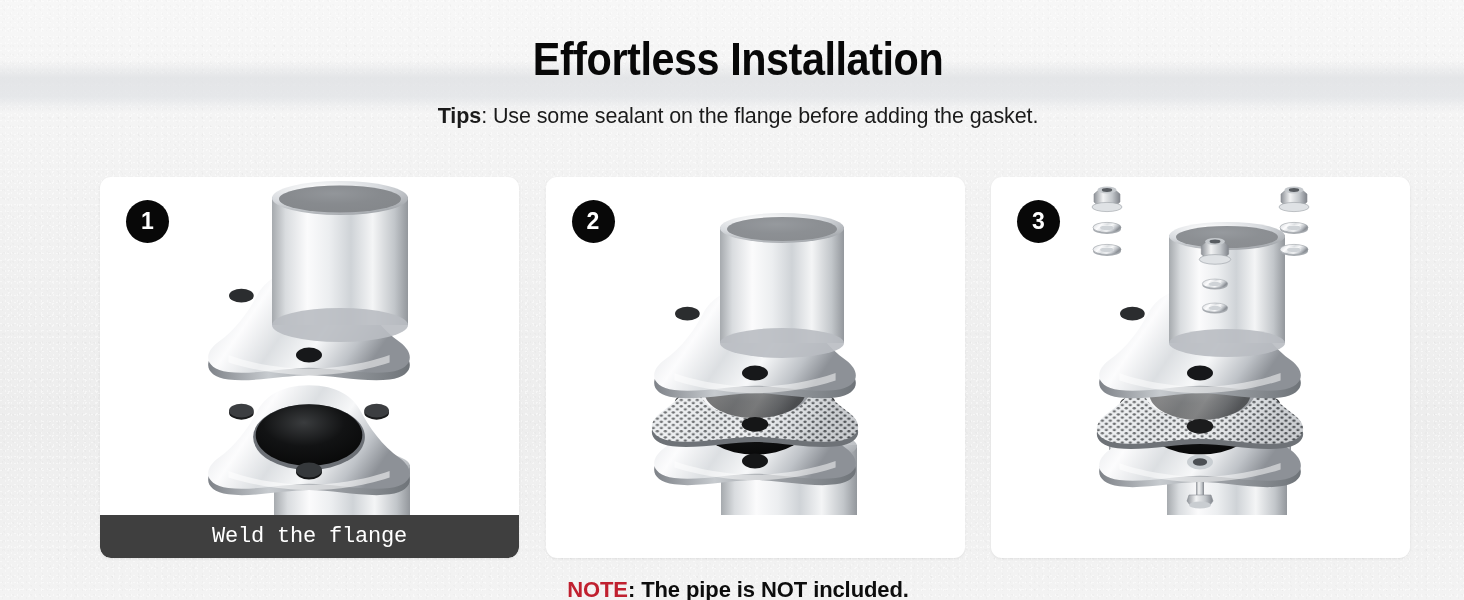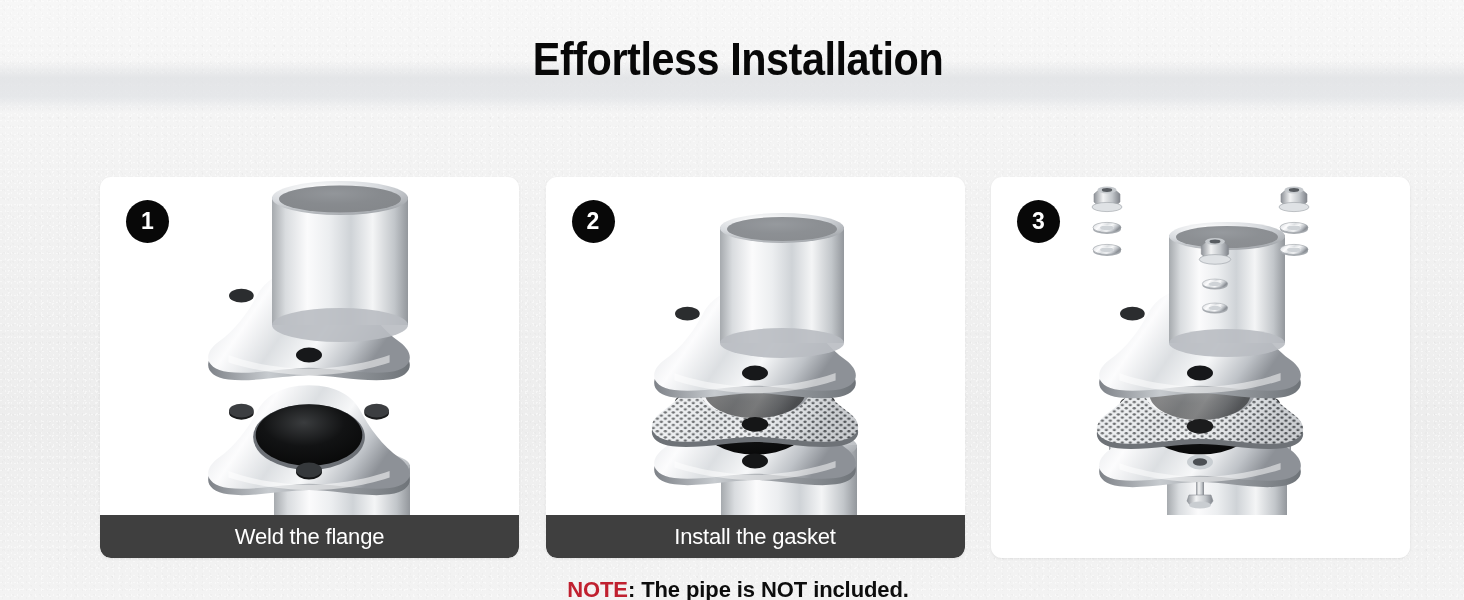--- a/index.html
+++ b/index.html
@@ -120,20 +120,21 @@
     width: 419px;
     height: 43px;
     background: #3f3f3f;
     border-radius: 0 0 11px 11px;
     color: #ffffff;
     font-size: 22px;
     display: flex;
     align-items: center;
     justify-content: center;
     letter-spacing: -0.2px;
+    font-family: Liberation Mono, monospace;
   }
 
   
   .note {
     position: absolute;
     left: 0; right: 0;
     top: 543px;
     text-align: center;
     font-size: 22px;
     font-weight: bold;
@@ -144,20 +145,23 @@
 </style>
 </head>
 <body>
 
 <div id="page"></div>
 
 <div class="layer">
 
   <div class="title">Effortless Installation</div>
 
+  <div class="tips">
+    <b>Tips</b><span>: </span><span>Use some sealant on the flange before adding the gasket.</span>
+  </div>
 
   <div class="cards">
 
     <div class="card">
       <div class="badge">1</div>
       <div class="art">
         <svg viewBox="0 0 419 338" xmlns="http://www.w3.org/2000/svg">
           <defs>
             <linearGradient id="pipeG" x1="0" y1="0" x2="1" y2="0">
               <stop offset="0" stop-color="#a6aaae"></stop>
@@ -329,21 +333,20 @@
 
           <g>
             <rect x="174" y="50" width="124" height="116" fill="url(#pipeG2)"></rect>
             <ellipse cx="236" cy="166" rx="62" ry="15" fill="#b9bdc2" opacity=".9"></ellipse>
             <ellipse cx="236" cy="51" rx="62" ry="15" fill="url(#rimG2)"></ellipse>
             <ellipse cx="236" cy="52" rx="55" ry="12" fill="#b5b9be"></ellipse>
             <ellipse cx="236" cy="52" rx="55" ry="12" fill="url(#boreG2)" opacity=".25"></ellipse>
           </g>
         </svg>
       </div>
-      <div class="caption">Install the gasket</div>
     </div>
 
     <div class="card">
       <div class="badge">3</div>
       <div class="art">
         <svg viewBox="0 0 419 338" xmlns="http://www.w3.org/2000/svg">
           <defs>
             <linearGradient id="pipeG3" x1="0" y1="0" x2="1" y2="0">
               <stop offset="0" stop-color="#a6aaae"></stop>
               <stop offset="0.10" stop-color="#d9dcdf"></stop>

